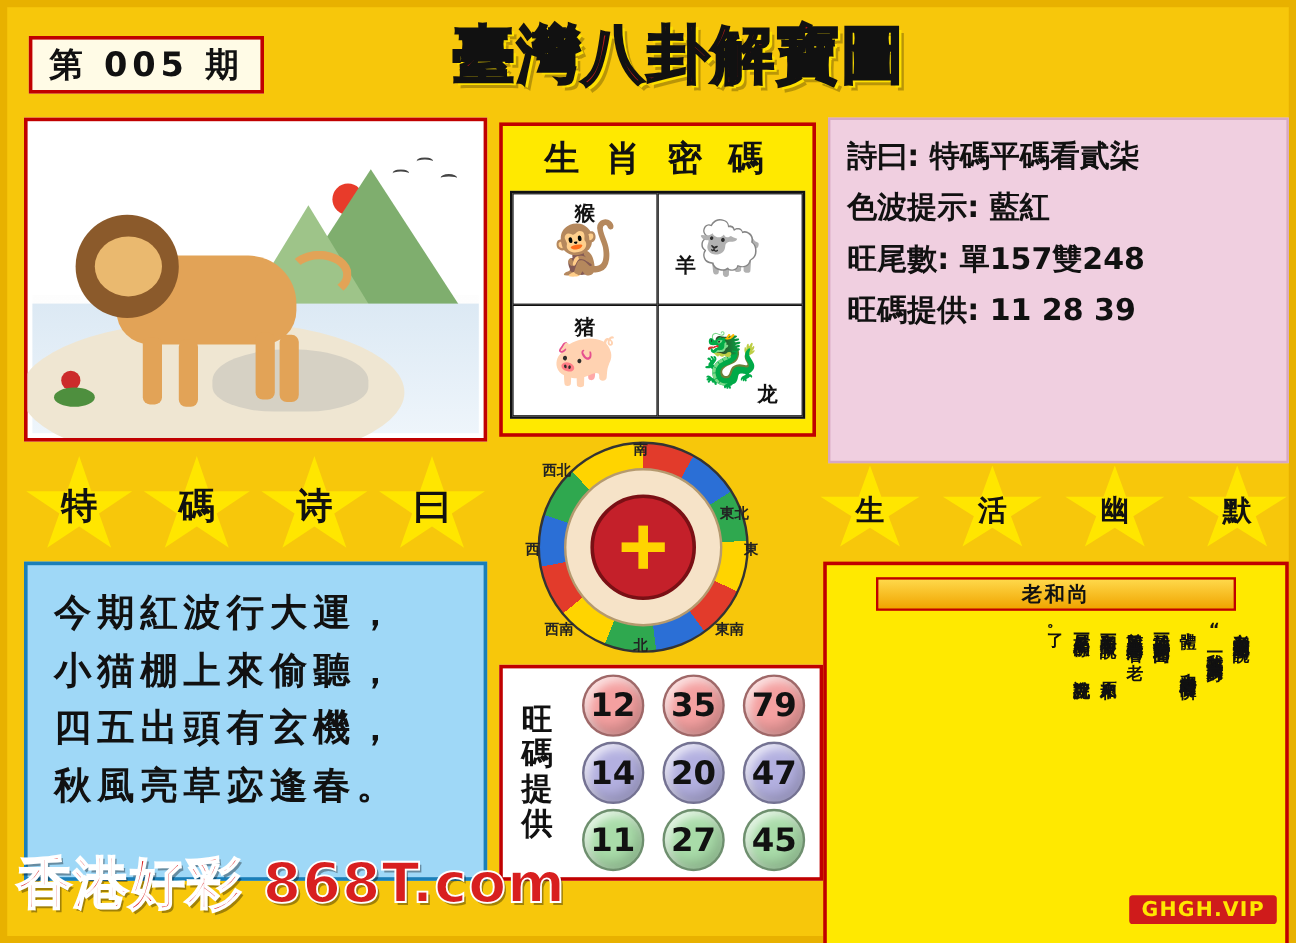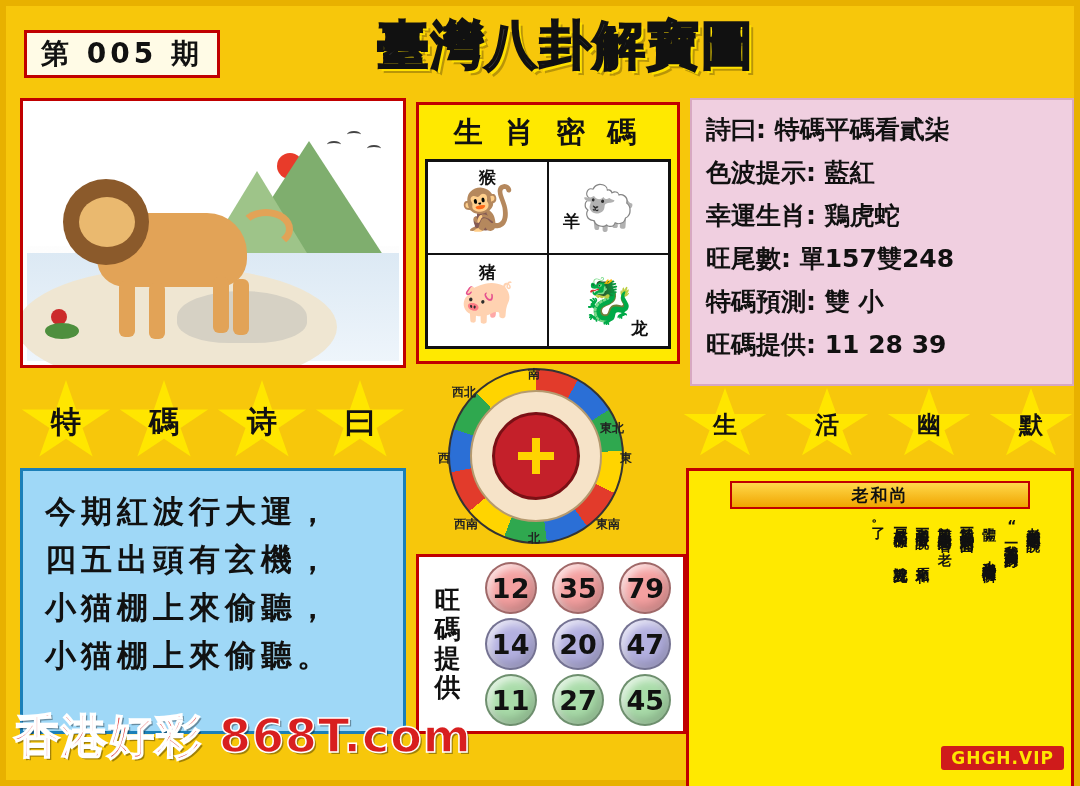--- a/index.html
+++ b/index.html
@@ -25,21 +25,21 @@
     display:flex; align-items:center; justify-content:center;
     font-family:"DejaVu Sans", sans-serif;
     font-size:28px; font-weight:bold; color:#111;
     letter-spacing:4px;
   }
   .main-title {
     position:absolute; left:300px; top:4px;
     width:520px; height:72px;
     display:flex; align-items:center; justify-content:center;
     font-size:52px; font-weight:bold;
-    color:#404040;
+    color:#b91c1c;
     -webkit-text-stroke:2px #111;
     text-shadow:3px 3px 0 #ffe000, 5px 5px 0 rgba(0,0,0,.25);
     letter-spacing:2px;
     white-space:nowrap;
   }
   
   .panel { position:absolute; }
 
   .lion-box {
     left:14px; top:92px; width:386px; height:270px;
@@ -308,23 +308,23 @@
       <div class="txt">诗</div>
     </div>
     <div class="star">
       <div class="shape"></div>
       <div class="txt">曰</div>
     </div>
   </div>
 
   <div class="panel poem-box">
     <div class="poem-line">今期紅波行大運，</div>
+    <div class="poem-line">小猫棚上來偷聽，</div>
     <div class="poem-line">四五出頭有玄機，</div>
-    <div class="poem-line">小猫棚上來偷聽，</div>
-    <div class="poem-line">小猫棚上來偷聽。</div>
+    <div class="poem-line">秋風亮草宓逢春。</div>
   </div>
 
   <div class="panel zodiac-box">
     <div class="zodiac-title">生 肖 密 碼</div>
     <div class="zodiac-grid">
       <div class="zcell c1">
         <span class="zlabel">猴</span>
         <span class="animal">🐒</span>
       </div>
       <div class="zcell c2">
@@ -374,23 +374,21 @@
         <div class="ball green">11</div>
         <div class="ball green">27</div>
         <div class="ball green">45</div>
       </div>
     </div>
   </div>
 
   <div class="panel pred-box">
     <div class="pred-line">詩曰: 特碼平碼看貳柒</div>
     <div class="pred-line">色波提示: 藍紅</div>
-    <div class="pred-line">幸運生肖: 鶏虎蛇</div>
     <div class="pred-line">旺尾數: 單157雙248</div>
-    <div class="pred-line">特碼預測:  雙 小</div>
     <div class="pred-line">旺碼提供: 11 28 39</div>
   </div>
 
   <div class="panel humor-stars">
     <div class="hstar">
       <div class="shape"></div>
       <div class="txt">生</div>
     </div>
     <div class="hstar">
       <div class="shape"></div>

